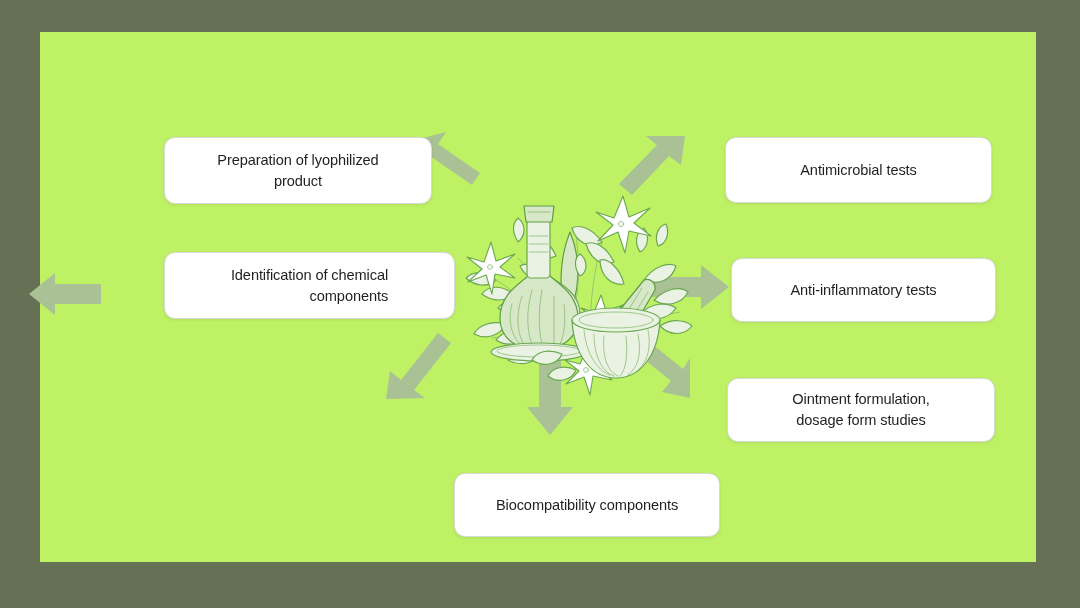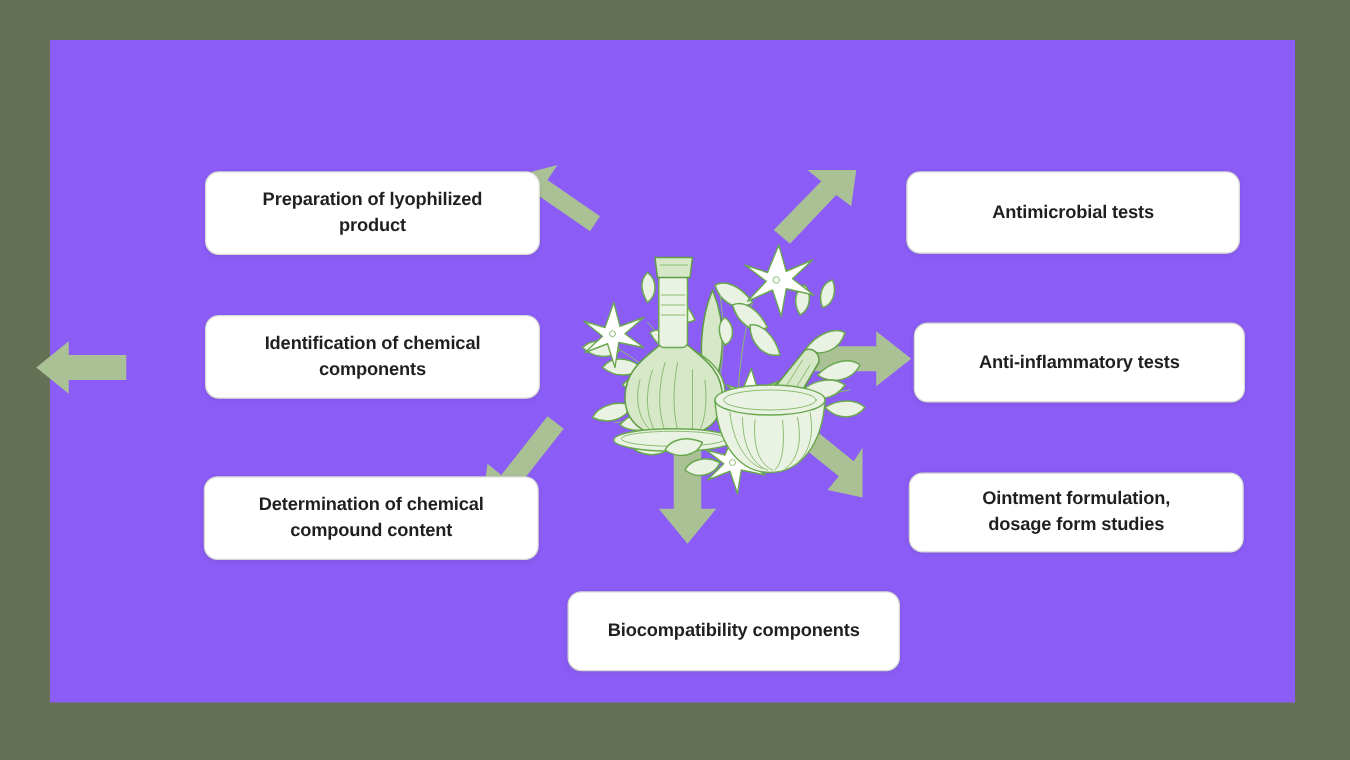--- a/index.html
+++ b/index.html
@@ -47,21 +47,21 @@
   .node-label {
     font-size: 14.6px;
     line-height: 1.42;
     color: #201f1e;
     letter-spacing: -0.1px;
     white-space: pre-line;
   }
 
   
   #box-lyophilized  { left: 124px; top: 105px;  width: 268px; height: 67px; }
-  #box-identification { left: 124px; top: 220px; width: 268px; height: 67px; }
+  #box-identification { left: 124px; top: 220px; width: 291px; height: 67px; text-align: right; }
   #box-determination  { left: 123px; top: 349px; width: 268px; height: 67px; }
 
   
   #box-antimicrobial { left: 685px; top: 105px; width: 267px; height: 66px; }
   #box-antiinflammatory { left: 691px; top: 226px; width: 265px; height: 64px; }
   #box-ointment { left: 687px; top: 346px; width: 268px; height: 64px; text-align: center; }
 
   
   #box-biocompatibility { left: 414px; top: 441px; width: 266px; height: 64px; }
 
@@ -84,21 +84,21 @@
   .ink-thin  { fill: none; stroke: #8cbb72; stroke-width: 0.8;  stroke-linecap: round; stroke-linejoin: round; }
   .ink-fill-lite { fill: #eaf3e3; stroke: #6aa84f; stroke-width: 1.2; stroke-linejoin: round; }
   .ink-fill-mid  { fill: #d6e8c7; stroke: #5f9c45; stroke-width: 1.2; stroke-linejoin: round; }
   .ink-white { fill: #ffffff; stroke: #6aa84f; stroke-width: 1.1; stroke-linejoin: round; }
 </style>
 </head>
 <body style="background: rgb(102, 112, 84);">
 
 <div id="diagram-root">
 
-  <div id="card" style="background: #8b5cf6; font-weight: bold;">
+  <div id="card" style="background: #bef264;">
 
     <svg class="arrow-svg" style="left:376px; top:95px;" width="70" height="70" viewBox="0 0 70 70">
       <polygon class="arrow-shape" points="3,12 30,5 22,17 64,46 56,58 14,29 6,41" style="fill: rgb(169, 193, 149);"></polygon>
     </svg>
 
     <svg class="arrow-svg" style="left:-15px; top:235px;" width="80" height="54" viewBox="0 0 80 54">
       <polygon class="arrow-shape" points="4,27 30,6 30,17 76,17 76,37 30,37 30,48" style="fill: rgb(169, 193, 149);"></polygon>
     </svg>
 
     <svg class="arrow-svg" style="left:340px; top:295px;" width="80" height="78" viewBox="0 0 80 78">
@@ -245,24 +245,20 @@
     <div class="node-box" id="box-lyophilized">
       <span class="node-label">Preparation of lyophilized
 product</span>
     </div>
 
     <div class="node-box" id="box-identification">
       <span class="node-label">Identification of chemical
 components</span>
     </div>
 
-    <div class="node-box" id="box-determination">
-      <span class="node-label">Determination of chemical
-compound content</span>
-    </div>
 
     <div class="node-box" id="box-antimicrobial">
       <span class="node-label">Antimicrobial tests</span>
     </div>
 
     <div class="node-box" id="box-antiinflammatory">
       <span class="node-label">Anti-inflammatory tests</span>
     </div>
 
     <div class="node-box" id="box-ointment">

